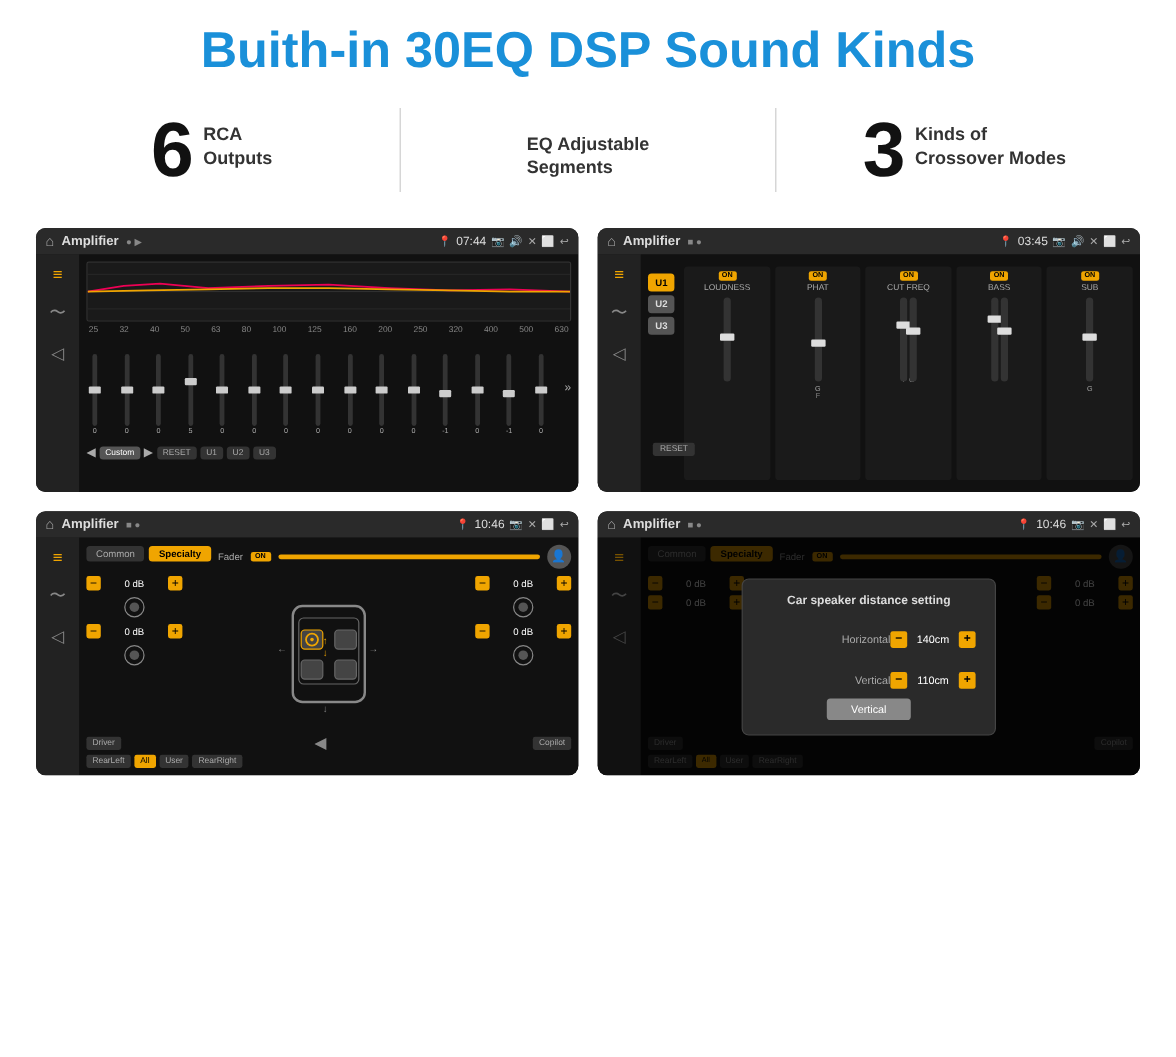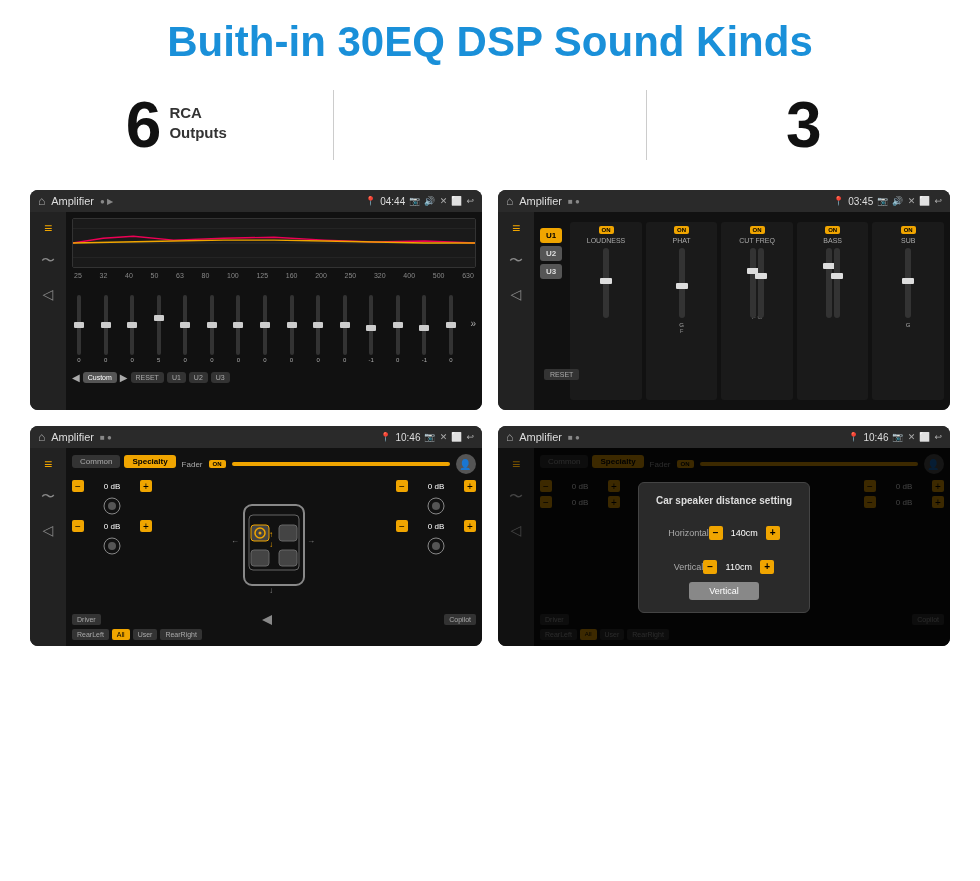--- a/index.html
+++ b/index.html
@@ -81,21 +81,21 @@
       height: 22px;
       gap: 6px;
     }
     .status-home {
       font-size: 12px;
       color: #aaa;
     }
     .status-title {
       font-size: 11px;
       color: #ddd;
-      font-weight: normal;
+      font-weight: bold;
     }
     .status-icons {
       margin-left: auto;
       display: flex;
       gap: 4px;
       align-items: center;
       font-size: 9px;
       color: #aaa;
     }
     .status-time {
@@ -425,34 +425,34 @@
       background: rgba(0,0,0,0.5);
       display: flex;
       align-items: center;
       justify-content: center;
       z-index: 10;
     }
     .dialog-box {
       background: #2a2a2a;
       border-radius: 6px;
       padding: 12px 16px;
-      width: 172px;
+      width: 212px;
       border: 1px solid #444;
     }
     .dialog-title {
       font-size: 10px;
       color: #ddd;
       text-align: center;
       margin-bottom: 10px;
       font-weight: bold;
     }
     .dialog-row {
       display: flex;
       align-items: center;
-      justify-content: center;
+      justify-content: flex-end;
       margin-bottom: 8px;
       margin-top: 20px;
     }
     .dialog-label {
       font-size: 9px;
       color: #aaa;
     }
     .dialog-value-row {
       display: flex;
       align-items: center;
@@ -508,37 +508,45 @@
 <div class="stats-row">
   <div class="stat-item">
     <span class="stat-number">6</span>
     <span class="stat-text">
       <span>RCA</span><br>
       <span>Outputs</span>
     </span>
   </div>
   <div class="stat-divider"></div>
   <div class="stat-item">
+    <span class="stat-text">
+      <span>EQ Adjustable</span><br>
+      <span>Segments</span>
+    </span>
   </div>
   <div class="stat-divider"></div>
   <div class="stat-item">
     <span class="stat-number">3</span>
+    <span class="stat-text">
+      <span>Kinds of</span><br>
+      <span>Crossover Modes</span>
+    </span>
   </div>
 </div>
 
 <div class="screens-grid">
 
   <div class="screen">
     <div class="status-bar">
       <span class="status-home">⌂</span>
       <span class="status-title">Amplifier</span>
       <span style="font-size:8px;color:#888">● ▶</span>
       <div class="status-icons">
         <span>📍</span>
-        <span class="status-time">04:44</span>
+        <span class="status-time">07:44</span>
         <span>📷</span>
         <span>🔊</span>
         <span>✕</span>
         <span>⬜</span>
         <span>↩</span>
       </div>
     </div>
     <div class="screen-content">
       <div class="screen-sidebar">
         <span class="sidebar-icon active">≡</span>

